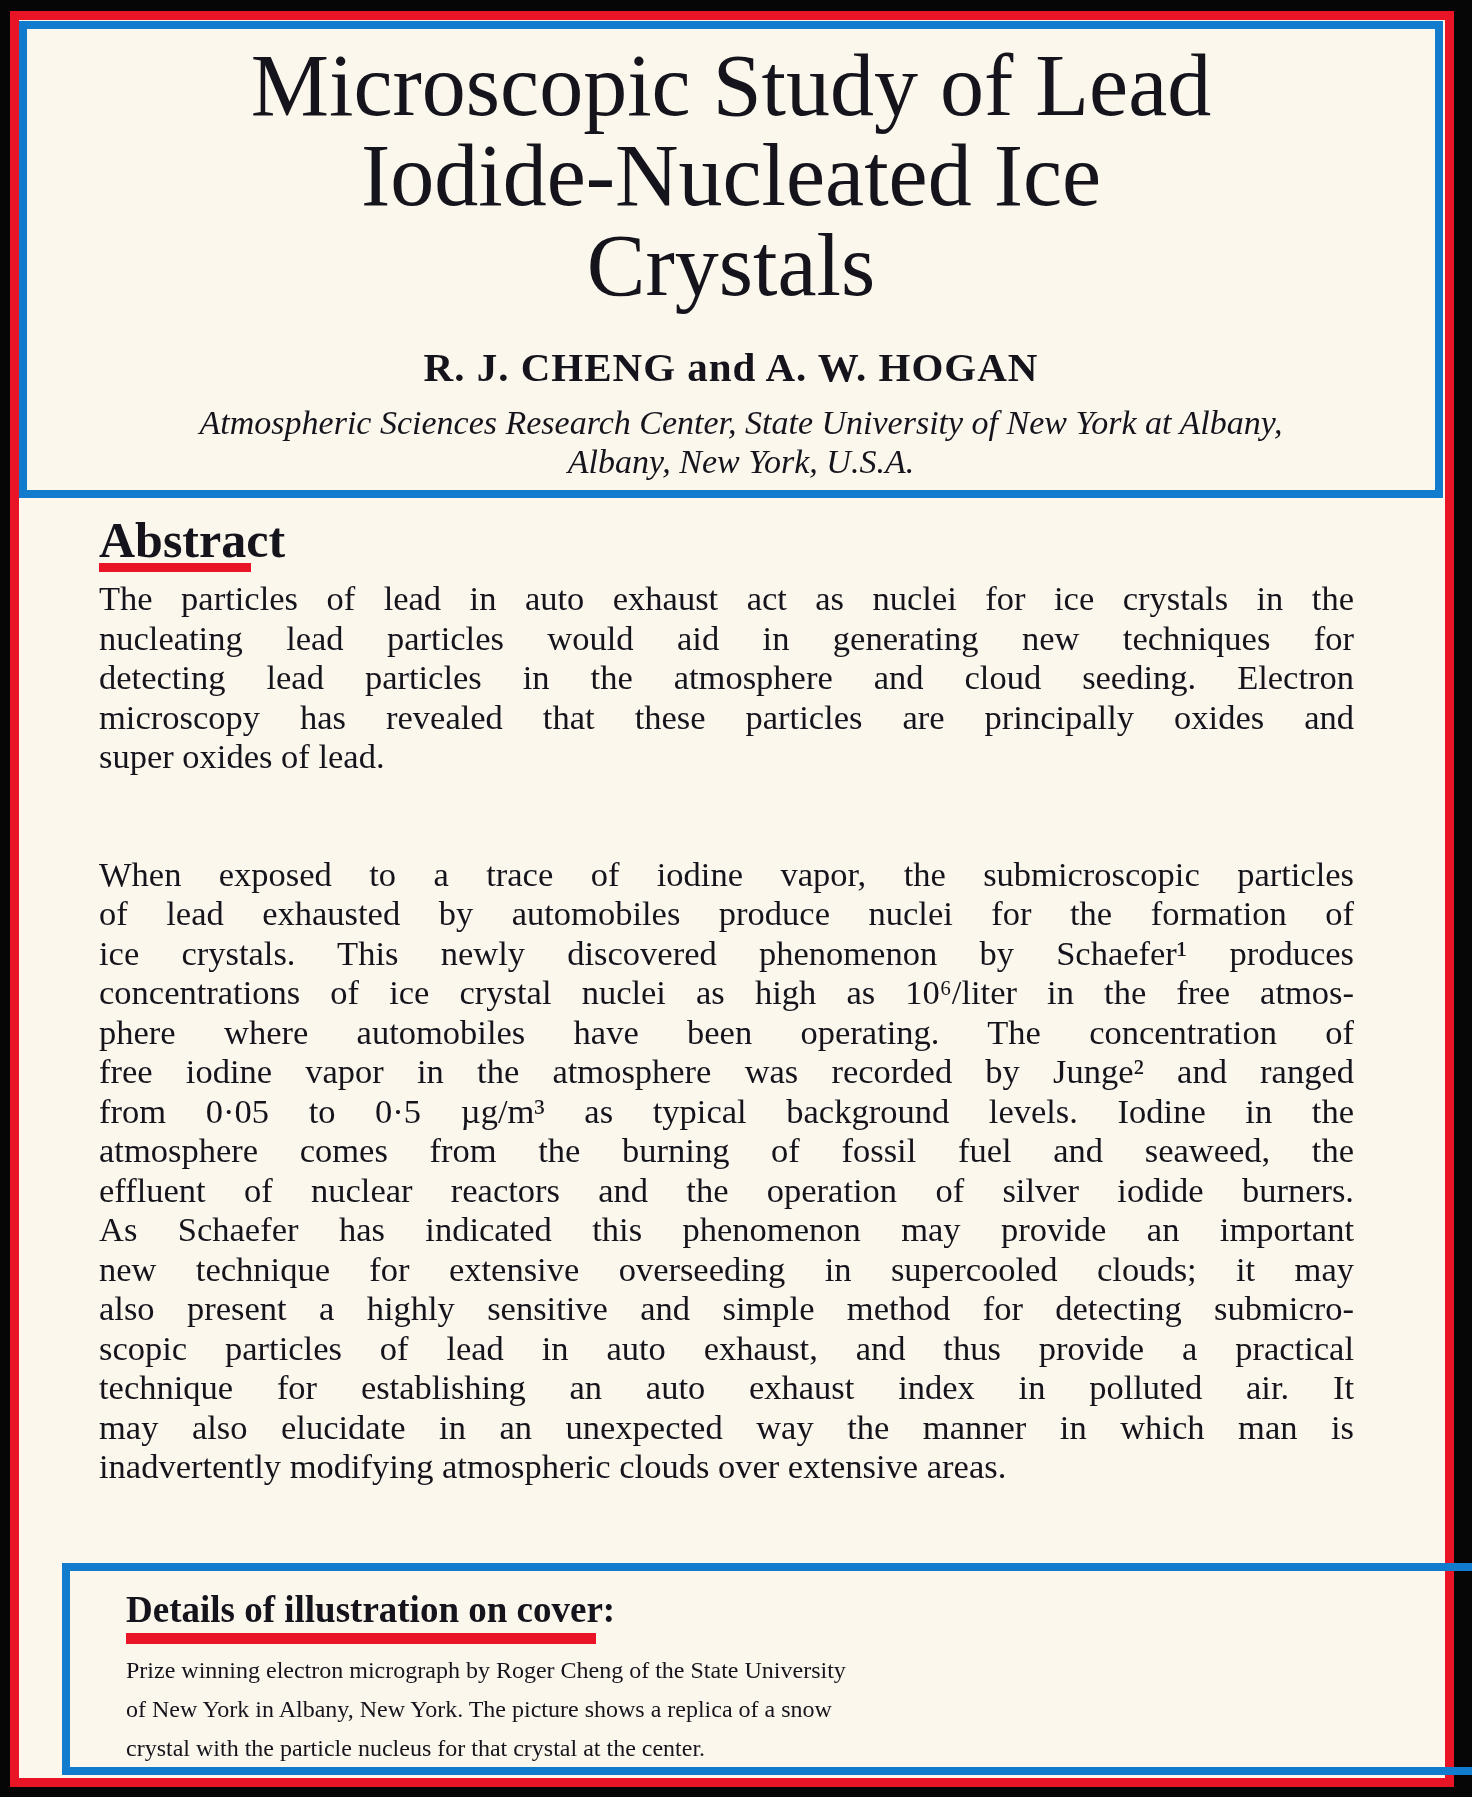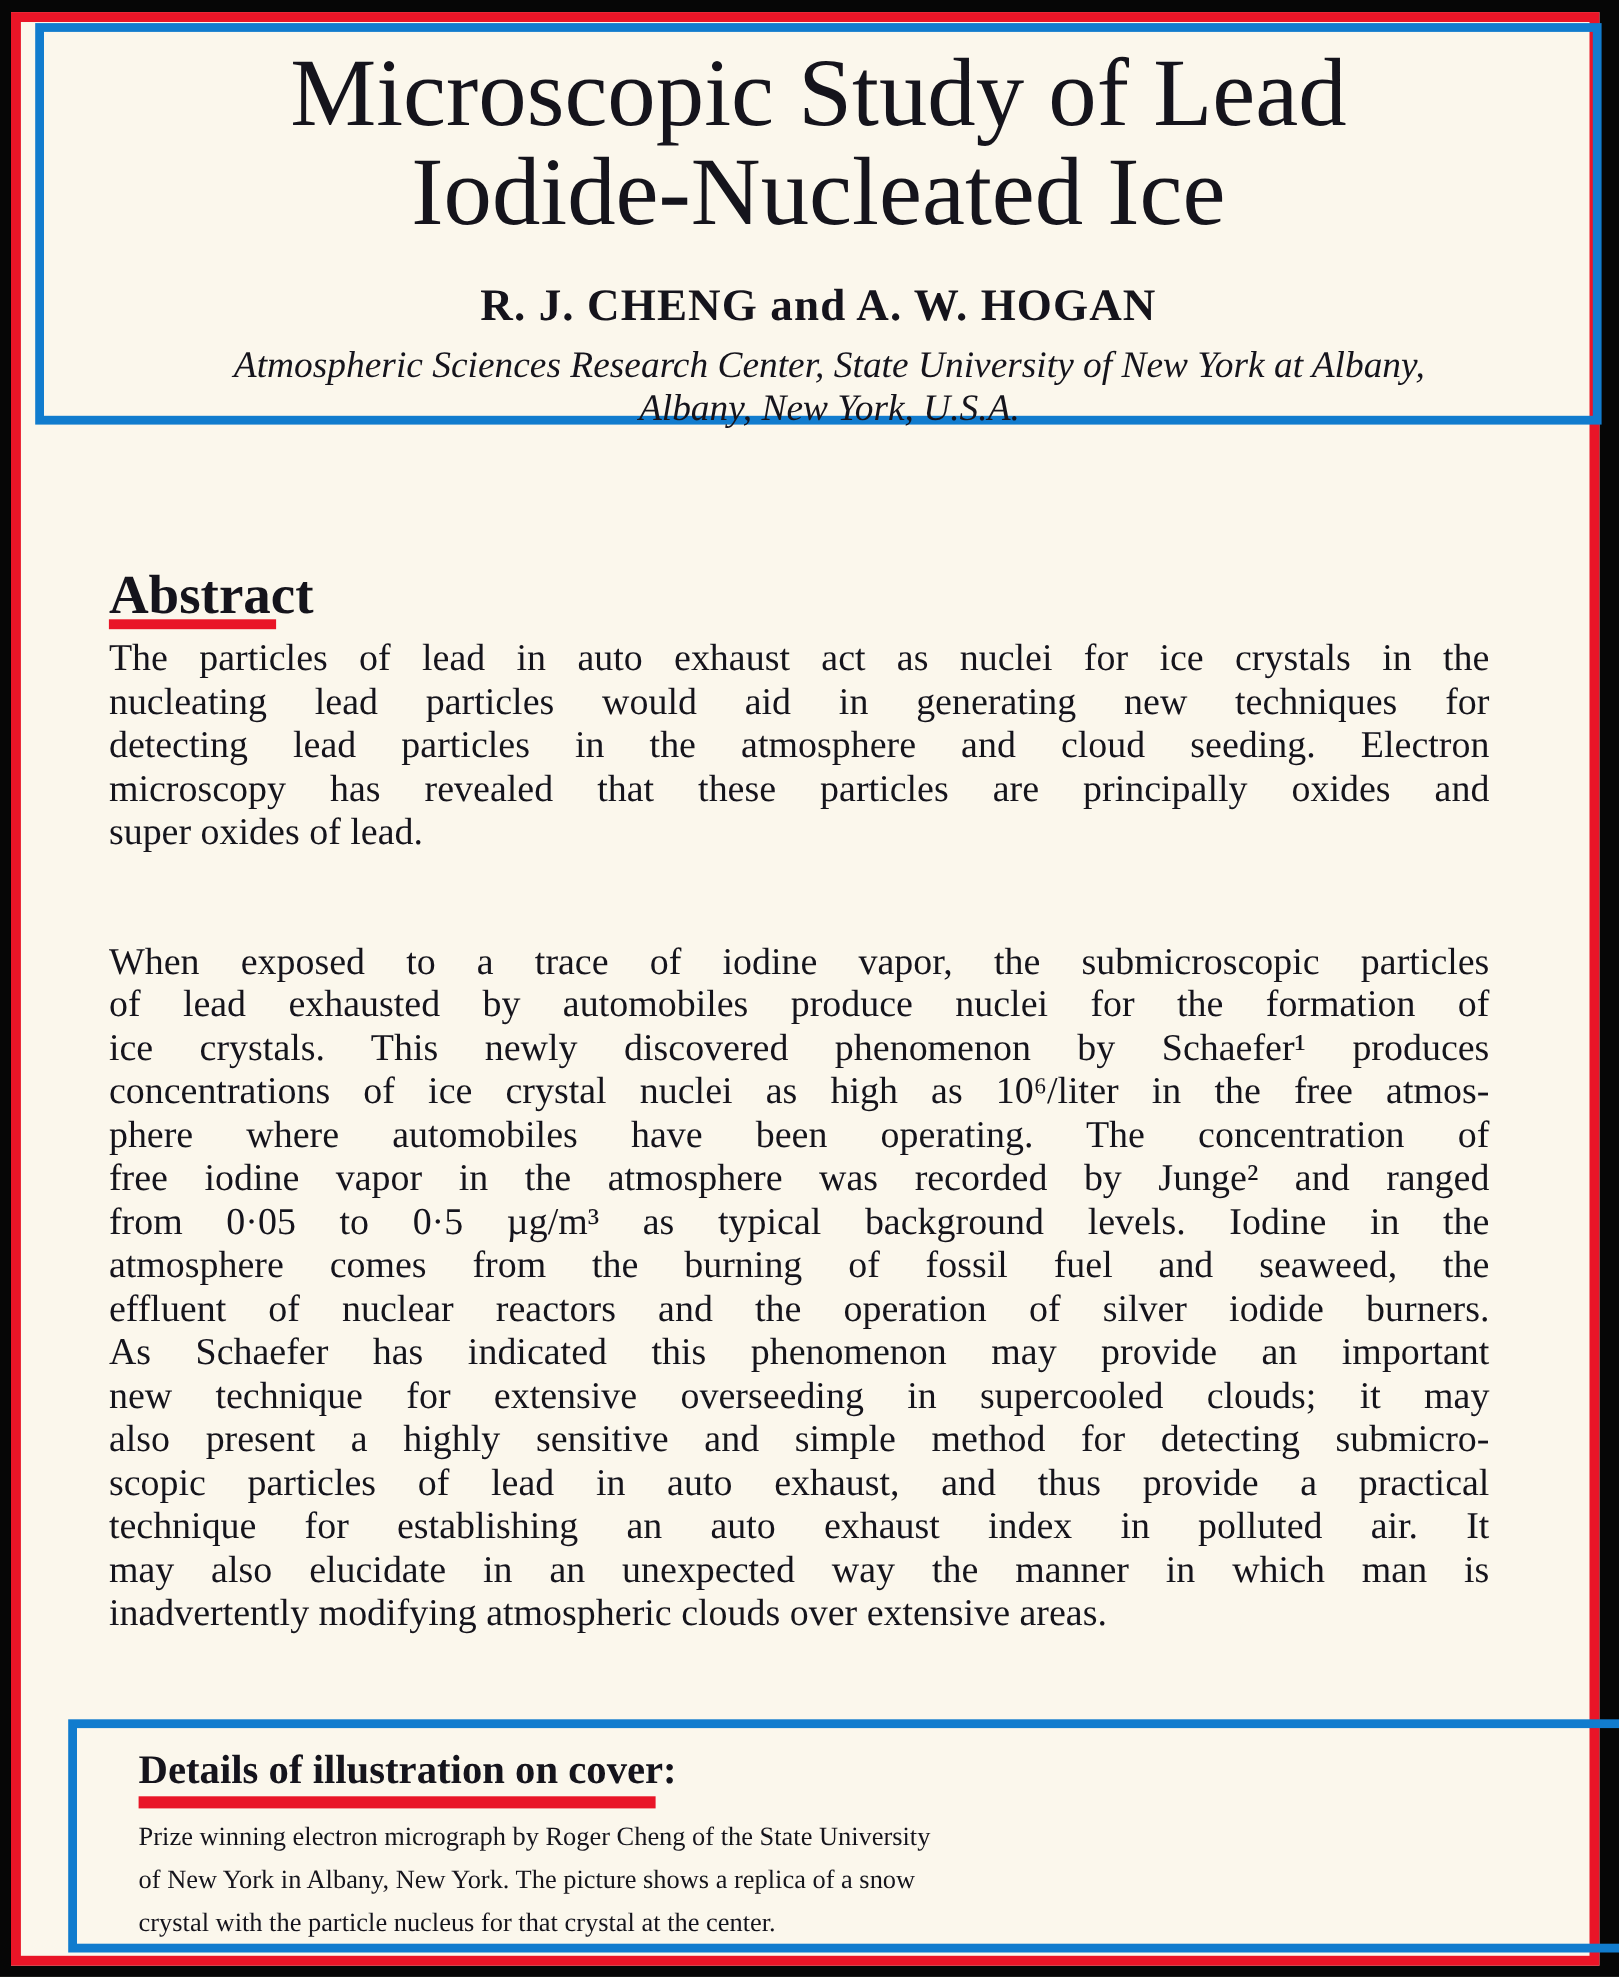--- a/index.html
+++ b/index.html
@@ -18,22 +18,22 @@
     color:var(--ink);
   }
   .page{
     position:absolute; left:10px; top:11px;
     width:1444px; height:1776px;
     border:9px solid var(--red);
     background:var(--paper);
   }
   
   .title-box{
-    position:absolute; left:13px; top:1px;
-    width:1424px; height:365px;
+    position:absolute; left:0; top:1px;
+    width:1424px; height:477px;
     border:8px solid var(--blue);
     text-align:center;
   }
   .paper-title{
     margin-top:12px;
     font-size:88px;
     line-height:90px;
     letter-spacing:0px;
     font-weight:500;
   }
@@ -101,20 +101,21 @@
 </style>
 </head>
 <body>
 
 <div class="page">
 
   <div class="title-box">
     <div class="paper-title">
         <div class="tline">Microscopic Study of Lead</div>
         <div class="tline">Iodide-Nucleated Ice</div>
+        <div class="tline">Crystals</div>
       </div>
     <div class="authors">R. J. CHENG and A. W. HOGAN</div>
     <div class="affiliation">
         <div class="tline">Atmospheric Sciences Research Center, State University of New York at Albany,</div>
         <div class="tline">Albany, New York, U.S.A.</div>
       </div>
   </div>
 
   <div class="content">
     <div>

